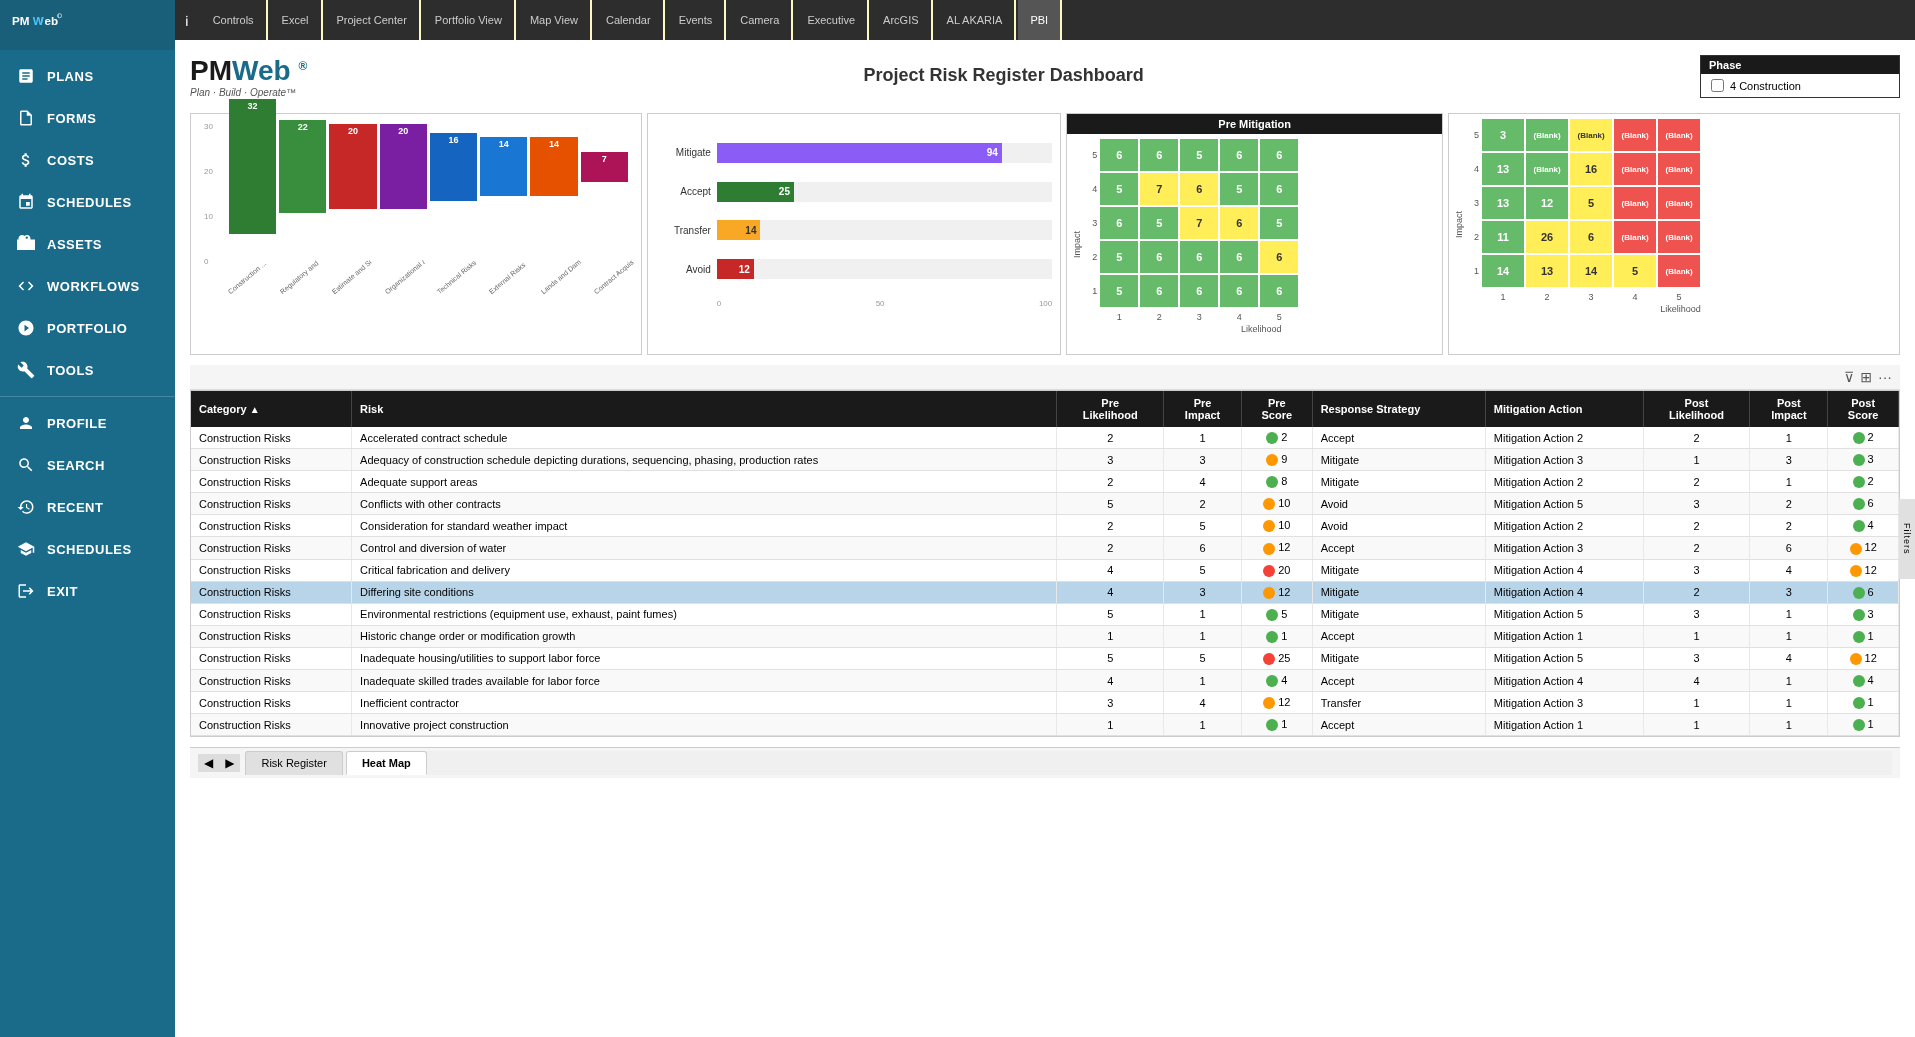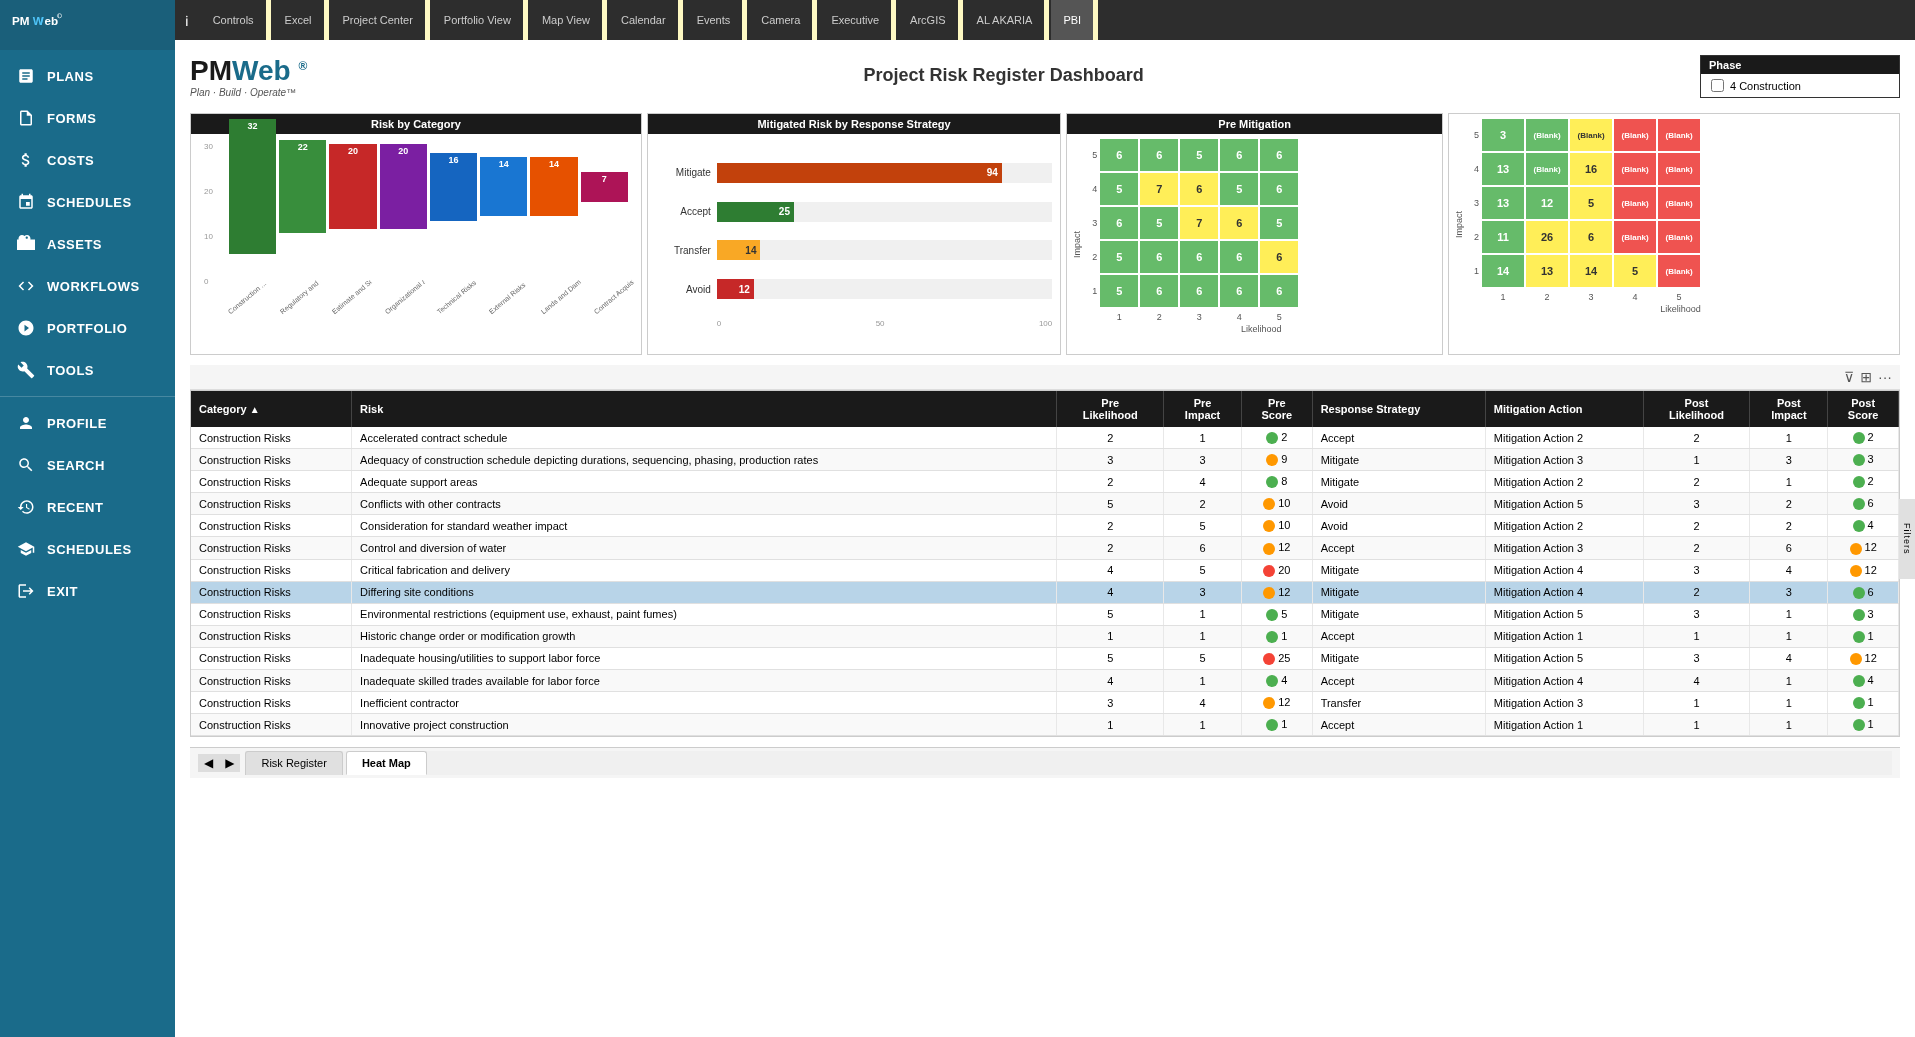--- a/index.html
+++ b/index.html
@@ -69,21 +69,21 @@
       margin-right: 10px;
     }
     .top-nav-item {
       color: #ccc;
       font-size: 11px;
       padding: 0 12px;
       height: 40px;
       display: flex;
       align-items: center;
       cursor: pointer;
-      border-right: 5px solid #fef9c3;
+      border-right: 2px solid #fef9c3;
     }
     .top-nav-item.active { background: #555; color: white; }
 
     
     .content {
       flex: 1;
       overflow-y: auto;
       background: white;
       position: relative;
     }
@@ -452,21 +452,20 @@
           </div>
         </div>
         <div style="position:absolute;right:0;top:0;bottom:0;display:flex;align-items:center;">
           <div style="background:#e0e0e0;width:16px;height:80px;display:flex;align-items:center;justify-content:center;cursor:pointer;writing-mode:vertical-rl;font-size:9px;letter-spacing:1px;">Filters</div>
         </div>
       </div>
 
       <div class="charts-row">
 
         <div class="chart-panel" style="flex:1.2;">
-          <div class="chart-panel-title">Risk by Category</div>
           <div class="chart-body">
             <div style="display:flex;height:100%;padding:5px 5px 60px 30px;position:relative;">
 
               <div style="position:absolute;left:5px;top:0;height:calc(100% - 60px);display:flex;flex-direction:column;justify-content:space-between;font-size:8px;color:#999;">
                 <span>30</span>
                 <span>20</span>
                 <span>10</span>
                 <span>0</span>
               </div>
 
@@ -521,27 +520,26 @@
               <div style="flex:1;font-size:7px;color:#666;transform:rotate(-40deg);transform-origin:top center;white-space:nowrap;height:55px;overflow:hidden;">Organizational and ...</div>
               <div style="flex:1;font-size:7px;color:#666;transform:rotate(-40deg);transform-origin:top center;white-space:nowrap;height:55px;overflow:hidden;">Technical Risks</div>
               <div style="flex:1;font-size:7px;color:#666;transform:rotate(-40deg);transform-origin:top center;white-space:nowrap;height:55px;overflow:hidden;">External Risks</div>
               <div style="flex:1;font-size:7px;color:#666;transform:rotate(-40deg);transform-origin:top center;white-space:nowrap;height:55px;overflow:hidden;">Lands and Damages</div>
               <div style="flex:1;font-size:7px;color:#666;transform:rotate(-40deg);transform-origin:top center;white-space:nowrap;height:55px;overflow:hidden;">Contract Acquisitio...</div>
             </div>
           </div>
         </div>
 
         <div class="chart-panel" style="flex:1.1;">
-          <div class="chart-panel-title">Mitigated Risk by Response Strategy</div>
           <div class="chart-body">
             <div class="hbar-chart">
               <div class="hbar-row">
                 <div class="hbar-label">Mitigate</div>
                 <div class="hbar-track">
-                  <div class="hbar-fill" style="background:#c2410c;width:85%;">
+                  <div class="hbar-fill" style="background:#8b5cf6;width:85%;">
                     <span class="hbar-val">94</span>
                   </div>
                 </div>
               </div>
               <div class="hbar-row">
                 <div class="hbar-label">Accept</div>
                 <div class="hbar-track">
                   <div class="hbar-fill" style="background:#2e7d32;width:23%;">
                     <span class="hbar-val">25</span>
                   </div>

